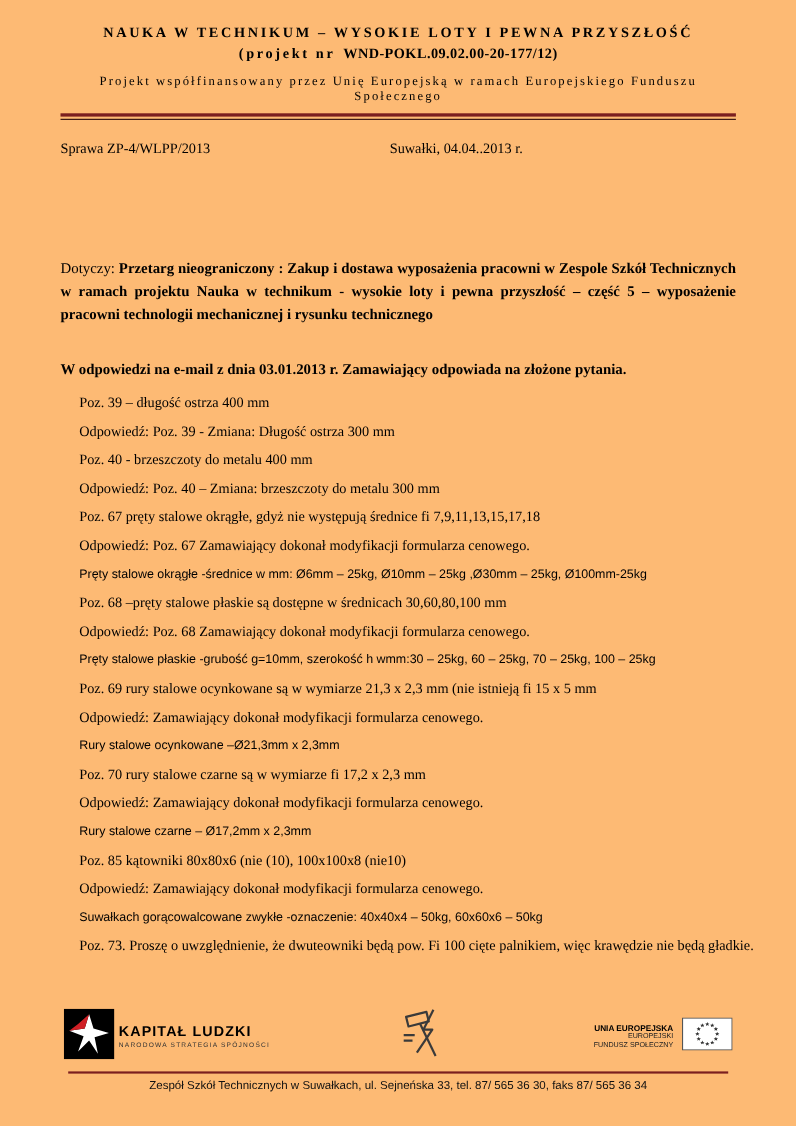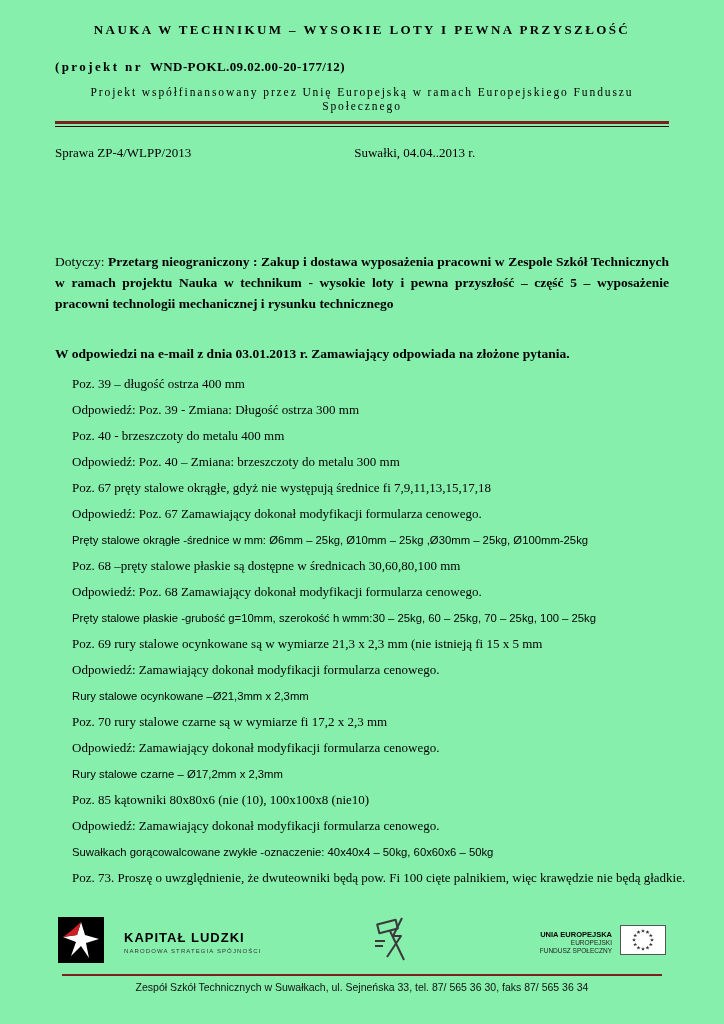--- a/index.html
+++ b/index.html
@@ -1,34 +1,34 @@
 <!DOCTYPE html>
 <html lang="pl" style="--rule: #7b1f1f;"><head>
 <meta charset="utf-8">
 <style>
   html,body { margin:0; padding:0; background:#ffffff; }
   .page {
     position:relative;
     width:724px; height:1024px;
-    background:#86efac;
+    background:#fdba74;
     font-family:"Liberation Serif", serif;
     color:#000;
     overflow:hidden;
     margin:0 auto;
   }
   .content { padding:22px 55px 0 55px; }
 
   
   .doc-title {
     text-align:center; font-weight:bold; font-size:13px;
     letter-spacing:2.4px; line-height:16px;
   }
   .doc-title2 {
-    text-align:left; font-weight:bold; font-size:13px;
-    line-height:16px; margin-top:21px;
+    text-align:center; font-weight:bold; font-size:13px;
+    line-height:16px; margin-top:3px;
   }
   .doc-title2 .ls { letter-spacing:2.4px; }
   .doc-title2 .proj-no { letter-spacing:0.4px; margin-left:7px; }
   .doc-subtitle {
     text-align:center; font-size:11.5px; letter-spacing:1.9px;
     line-height:14px; margin-top:10px; font-weight:normal;
   }
   .rule-wrap { margin-top:8px; }
   .rule-thick { height:3px; background:var(--rule); }
   .rule-thin  { height:1px; background:#2a0c0c; margin-top:2px; }
@@ -54,21 +54,21 @@
     font-family:"Liberation Sans", sans-serif;
     font-size:11.3px;
   }
 
   
   .footer { position:absolute; left:0; right:0; bottom:30px; }
   .logos {
     display:flex; align-items:center; justify-content:space-between;
     padding:0 58px; height:52px;
   }
-  .kl-logo { display:flex; align-items:center; gap:20px; }
+  .kl-logo { display:flex; align-items:center; gap:4px; }
   .kl-text .kl-name {
     font-family:"Liberation Sans", sans-serif; font-weight:bold;
     font-size:13px; letter-spacing:1px; line-height:15px;
   }
   .kl-text .kl-sub {
     font-family:"Liberation Sans", sans-serif; font-size:6px;
     letter-spacing:1.1px; color:#333; margin-top:3px;
   }
   .eu-logo { display:flex; align-items:center; gap:8px; }
   .eu-text { text-align:right; font-family:"Liberation Sans", sans-serif; }

